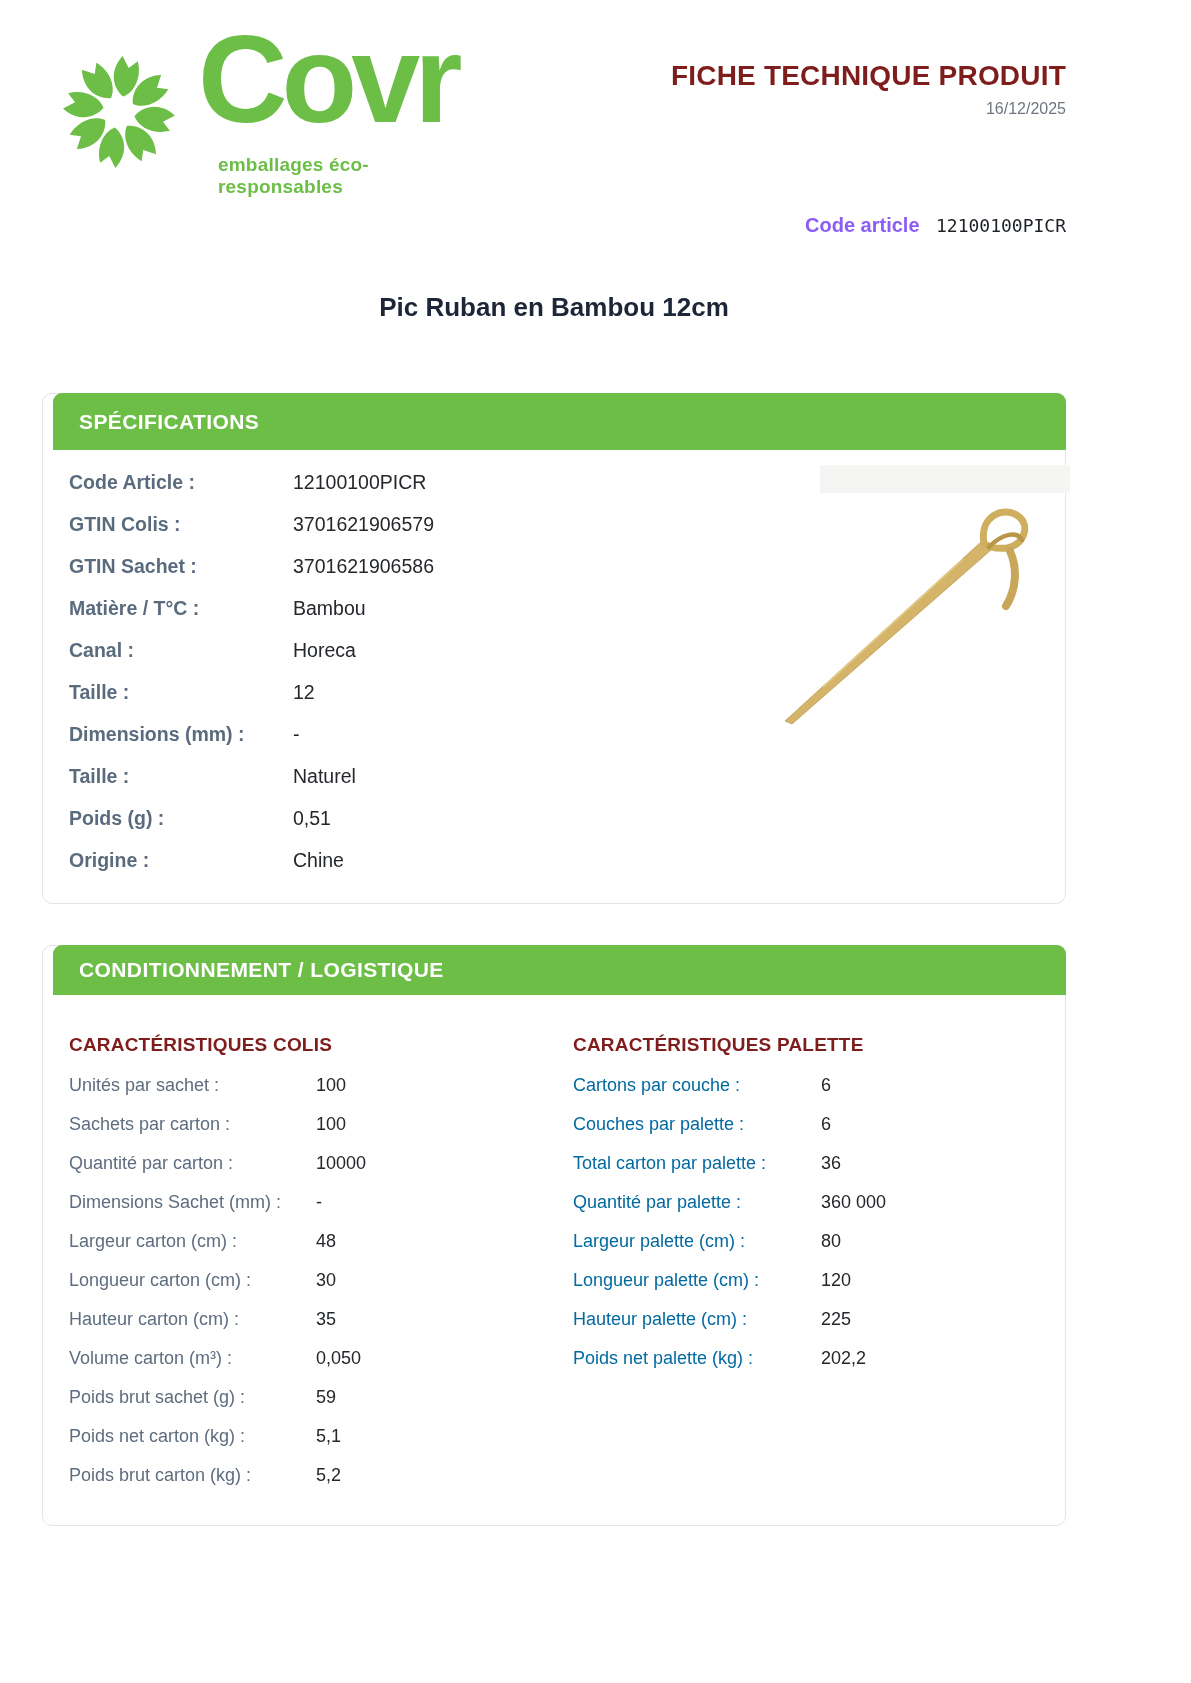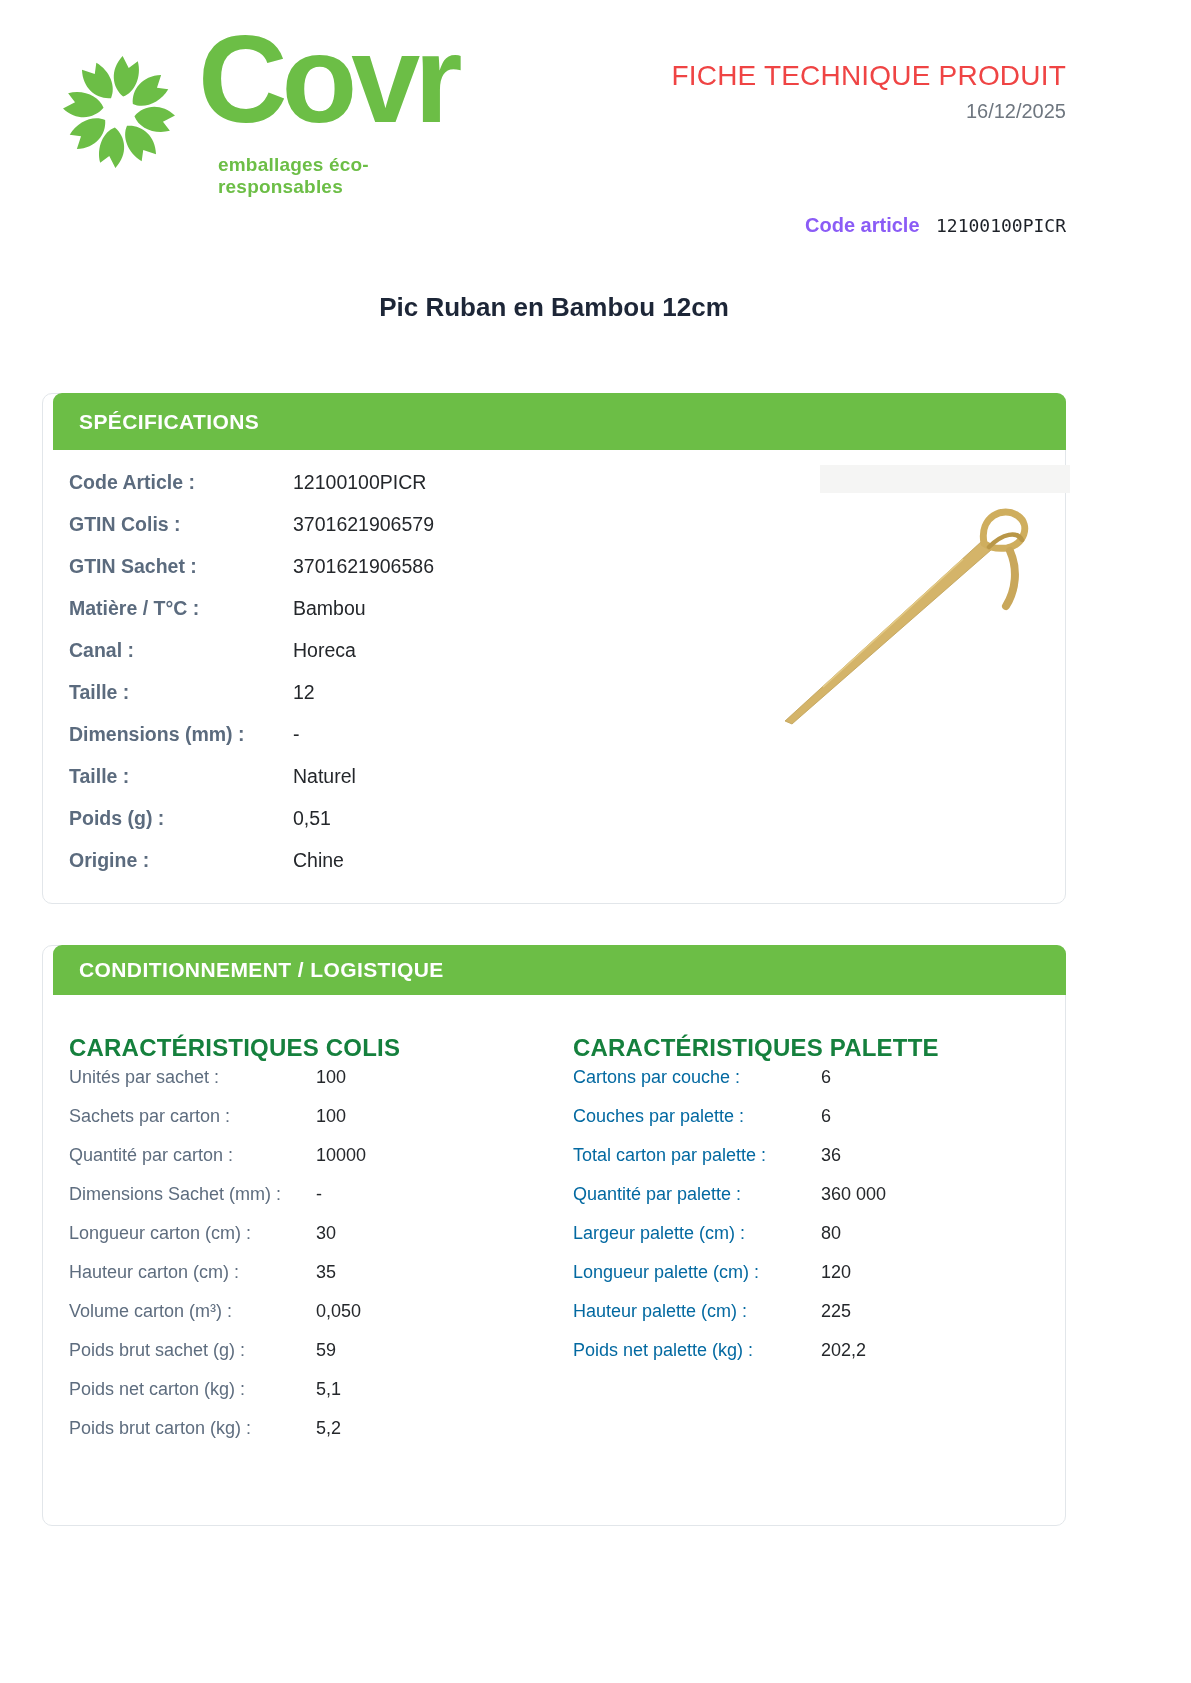--- a/index.html
+++ b/index.html
@@ -18,22 +18,22 @@
   .wordmark{
     position:absolute;left:150px;top:-28px;
     font-size:124px;line-height:130px;font-weight:700;
     letter-spacing:-6px;color:#6cbe46;
   }
   .tagline{
     position:absolute;left:170px;top:112px;
     font-size:19px;font-weight:700;color:#6cbe46;letter-spacing:0.2px;
   }
   .doc-head{position:absolute;right:125px;top:60px;text-align:right;}
-  .doc-title{font-size:28px;font-weight:400;color:#ef4444;letter-spacing:0.2px;}
-  .doc-date{font-size:20px;color:#6e767f;margin-top:8px;}
+  .doc-title{font-size:28px;font-weight:700;color:#7f1d1d;letter-spacing:0.2px;}
+  .doc-date{font-size:16px;color:#6e767f;margin-top:8px;}
   .code-line{position:absolute;right:125px;top:214px;text-align:right;white-space:nowrap;}
   .code-line .lbl{font-size:20px;font-weight:700;color:#8b5cf6;}
   .code-line .val{font-size:18px;font-family:"DejaVu Sans Mono","Liberation Mono",monospace;color:#1d2128;margin-left:12px;}
   
   .product-title{
     position:absolute;left:42px;top:292px;width:1024px;
     text-align:center;font-size:26px;font-weight:700;color:#1d2637;
   }
   
   .card{
@@ -53,21 +53,21 @@
   .card-spec .card-header{height:57px;}
   .card-log{top:945px;height:581px;}
   .card-log .card-header{height:50px;}
   
   .spec-rows{position:absolute;left:26px;top:77px;width:600px;}
   .row{display:flex;align-items:baseline;}
   .spec-rows .row{height:42px;font-size:19.5px;}
   .spec-rows .lbl{width:224px;color:#5b6b7e;font-weight:600;flex:none;}
   .spec-rows .val{color:#24272b;}
   .col-block{position:absolute;}
-  .col-title{font-size:24px;font-weight:700;color:#15803d;letter-spacing:0.2px;margin-bottom:9px;height:24px;}
+  .col-title{font-size:19px;font-weight:700;color:#7f1d1d;letter-spacing:0.2px;margin-bottom:17px;height:24px;}
   .col-rows .row{height:39px;font-size:18px;}
   .col-colis{left:26px;top:88px;width:480px;}
   .col-palette{left:530px;top:88px;width:470px;}
   .col-colis .lbl{width:247px;color:#5e6d7f;flex:none;}
   .col-palette .lbl{width:248px;color:#0369a1;flex:none;}
   .col-rows .val{color:#24272b;}
   
   .product-photo{position:absolute;left:765px;top:455px;width:305px;height:305px;}
 </style>
 </head>
@@ -191,20 +191,24 @@
           </div>
         <div class="row">
             <span class="lbl">Quantité par carton :</span>
             <span class="val">10000</span>
           </div>
         <div class="row">
             <span class="lbl">Dimensions Sachet (mm) :</span>
             <span class="val">-</span>
           </div>
         <div class="row">
+            <span class="lbl">Largeur carton (cm) :</span>
+            <span class="val">48</span>
+          </div>
+        <div class="row">
             <span class="lbl">Longueur carton (cm) :</span>
             <span class="val">30</span>
           </div>
         <div class="row">
             <span class="lbl">Hauteur carton (cm) :</span>
             <span class="val">35</span>
           </div>
         <div class="row">
             <span class="lbl">Volume carton (m³) :</span>
             <span class="val">0,050</span>

